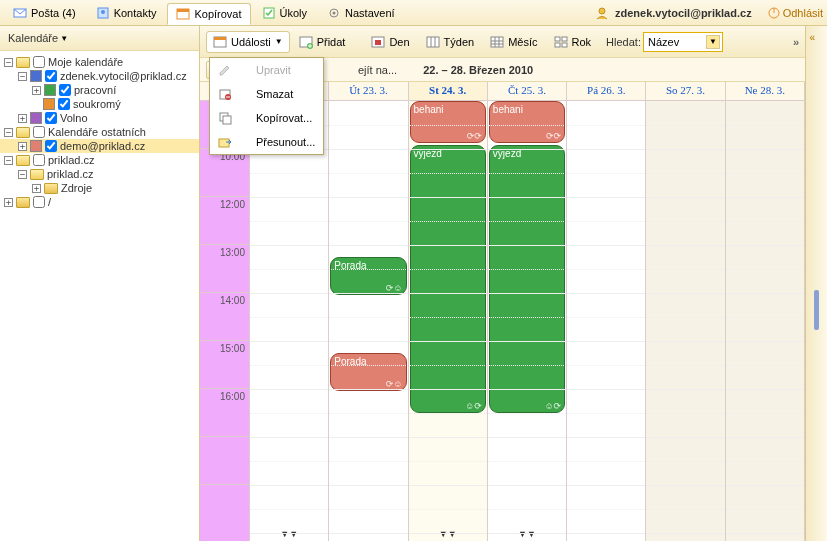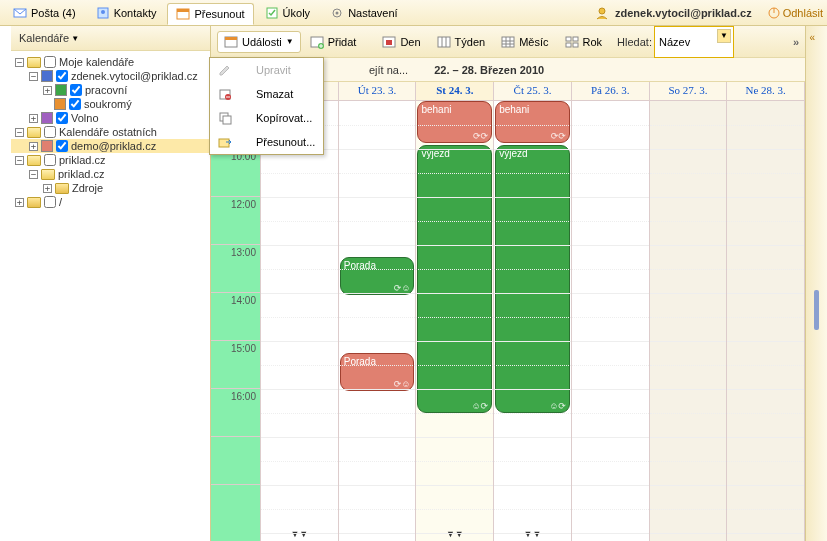--- a/index.html
+++ b/index.html
@@ -7,21 +7,21 @@
 
 .topbar { height: 26px; background: linear-gradient(#fdf8e8,#f8edc8); border-bottom: 1px solid #d8c98f; display: flex; align-items: center; padding: 0 4px; }
 .tab { display: inline-flex; align-items: center; padding: 3px 8px; margin-right: 2px; border: 1px solid transparent; border-radius: 3px 3px 0 0; cursor: pointer; }
 .tab.active { background: #fff; border-color: #d8c98f; border-bottom-color: #fff; position: relative; top: 1px; }
 .tab .ico { width: 14px; height: 14px; margin-right: 4px; display: inline-block; }
 .spacer { flex: 1; }
 .user-info { display: flex; align-items: center; gap: 6px; }
 .user-info b { color: #333; }
 .logout { color: #b07000; margin-left: 10px; display: flex; align-items: center; gap: 3px; }
 
-.main { display: flex; height: 515px; padding-left: 11px; }
+.main { display: flex; height: 515px; }
 .sidebar { width: 200px; border-right: 1px solid #d8c98f; background: #fdf8e8; display: flex; flex-direction: column; }
 .sidebar-head { padding: 4px 8px; border-bottom: 1px solid #e5d9a8; background: linear-gradient(#fdf8e8,#f5eac3); height: 25px; display: flex; align-items: center; }
 .sidebar-head .title { color: #333; }
 .tree { flex: 1; background: #fff; overflow: auto; padding: 4px 0; }
 .tree-node { display: flex; align-items: center; padding: 1px 0 1px 4px; white-space: nowrap; }
 .tree-node.sel { background: #fde9a8; }
 .tg { width: 9px; height: 9px; border: 1px solid #888; background: #fff; display: inline-flex; align-items: center; justify-content: center; font-size: 9px; line-height: 1; margin-right: 3px; cursor: pointer; color: #555; font-family: monospace; }
 .tg-sp { width: 11px; display: inline-block; }
 .folder { width: 14px; height: 11px; display: inline-block; margin-right: 3px; }
 .folder.cl { background: linear-gradient(#ffe89a,#e8c050); border: 1px solid #c0a030; border-radius: 1px; }
@@ -30,36 +30,36 @@
 .sw { width: 12px; height: 12px; display: inline-block; margin-right: 3px; border: 1px solid #888; }
 .lab { color: #333; }
 
 .content { flex: 1; display: flex; background: #fdf8e8; position: relative; }
 .cal-area { flex: 1; display: flex; flex-direction: column; }
 .toolbar { height: 32px; background: linear-gradient(#fdf8e8,#f5eac3); border-bottom: 1px solid #e5d9a8; display: flex; align-items: center; padding: 0 6px; gap: 2px; }
 .tbtn { display: inline-flex; align-items: center; padding: 3px 6px; border: 1px solid transparent; border-radius: 3px; cursor: pointer; gap: 4px; }
 .tbtn.open { border-color: #d8c98f; background: #fff; }
 .tico { width: 14px; height: 14px; display: inline-block; }
 .search-lbl { margin-left: 6px; color: #333; }
-.search-sel { border: 1px solid #e0b000; background: #fff; height: 32px; width: 80px; position: relative; display: flex; align-items: center; padding: 0 4px; text-align: right; }
+.search-sel { border: 1px solid #e0b000; background: #fff; height: 20px; width: 80px; position: relative; display: flex; align-items: center; padding: 0 4px; text-align: right; }
 .search-sel .arr { position: absolute; right: 2px; top: 2px; width: 14px; height: 14px; background: #ffe89a; border: 1px solid #d8c98f; display: flex; align-items: center; justify-content: center; font-size: 8px; }
 .more { font-weight: bold; color: #666; }
 
 .cal-head { height: 24px; display: flex; align-items: center; padding: 0 6px; gap: 6px; border-bottom: 1px solid #e5d9a8; }
 .navbtn { width: 18px; height: 18px; border: 1px solid #d8c98f; background: linear-gradient(#fff,#f5eac3); border-radius: 2px; display: flex; align-items: center; justify-content: center; cursor: pointer; font-size: 9px; }
 .week-title { font-weight: bold; color: #333; margin-left: 30px; }
 
 .day-header { display: flex; height: 19px; border-bottom: 1px solid #dcc; font-family: Liberation Serif, serif; }
 .time-col-head { width: 50px; border-right: 1px solid #dcc; }
 .day-head { flex: 1; text-align: center; padding: 2px 0; border-right: 1px solid #dcc; color: #1155cc; cursor: pointer; }
 .day-head.today { font-weight: bold; background: #fdf4d8; }
 .day-head.mon { color: #333; }
 
 .grid-wrap { flex: 1; display: flex; overflow: hidden; position: relative; }
-.time-col { width: 50px; background: #86efac; border-right: 1px solid #dcc; }
+.time-col { width: 50px; background: #f0abfc; border-right: 1px solid #dcc; }
 .time-slot { height: 48px; border-bottom: 1px solid #dcc; text-align: right; padding: 2px 4px 0 0; color: #555; font-size: 10px; }
 .days { flex: 1; display: flex; position: relative; }
 .day-col { flex: 1; border-right: 1px solid #dcc; position: relative; background: #fff; }
 .day-col.today { background: #fefcef; }
 .day-col.wknd { background: #f6f2e6; }
 .hour-line { position: absolute; left: 0; right: 0; border-bottom: 1px solid #eee; }
 .half-line { position: absolute; left: 0; right: 0; border-bottom: 1px dotted #eee; }
 
 .event { position: absolute; left: 1px; right: 1px; border-radius: 9px; color: #fff; font-size: 10px; padding: 2px 3px; overflow: hidden; }
 .event.red { background: #e08070; border: 1px solid #a04030; }
@@ -100,21 +100,21 @@
       </span>
     <span>Kontakty</span>
   </div>
   <div class="tab active">
     <span class="ico">
         <svg width="14" height="14">
           <rect x="1" y="2" width="12" height="10" fill="#fff" stroke="#e89030"></rect>
           <rect x="1" y="2" width="12" height="3" fill="#e89030"></rect>
         </svg>
       </span>
-    <span>Přesunout</span>
+    <span>Kopírovat</span>
   </div>
   <div class="tab">
     <span class="ico">
         <svg width="14" height="14">
           <rect x="2" y="2" width="10" height="10" fill="#fff" stroke="#5bbf5b"></rect>
           <path d="M4 7 L6 9 L10 4" fill="none" stroke="#5bbf5b" stroke-width="1.5"></path>
         </svg>
       </span>
     <span>Úkoly</span>
   </div>

